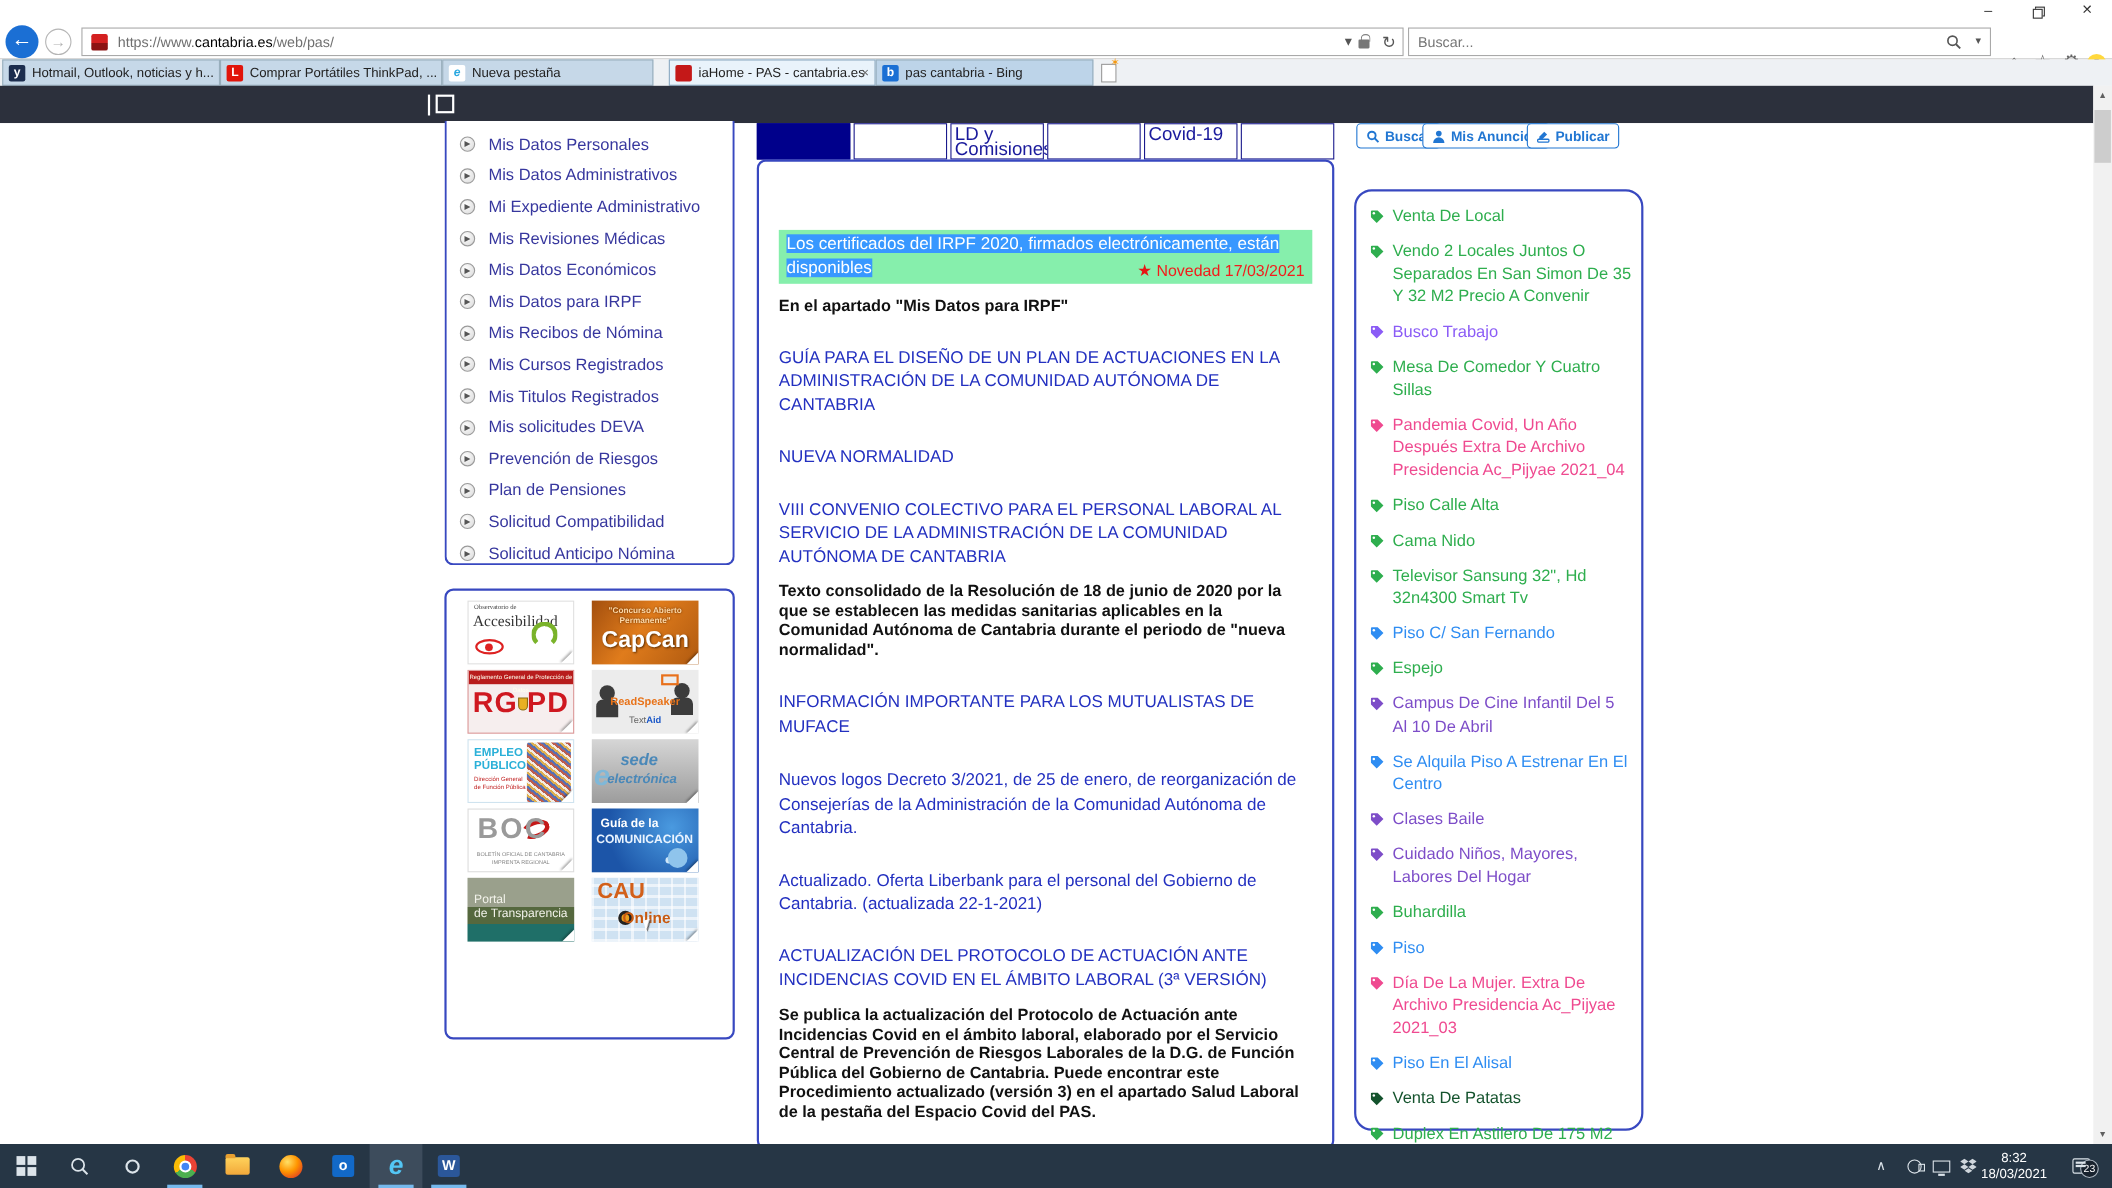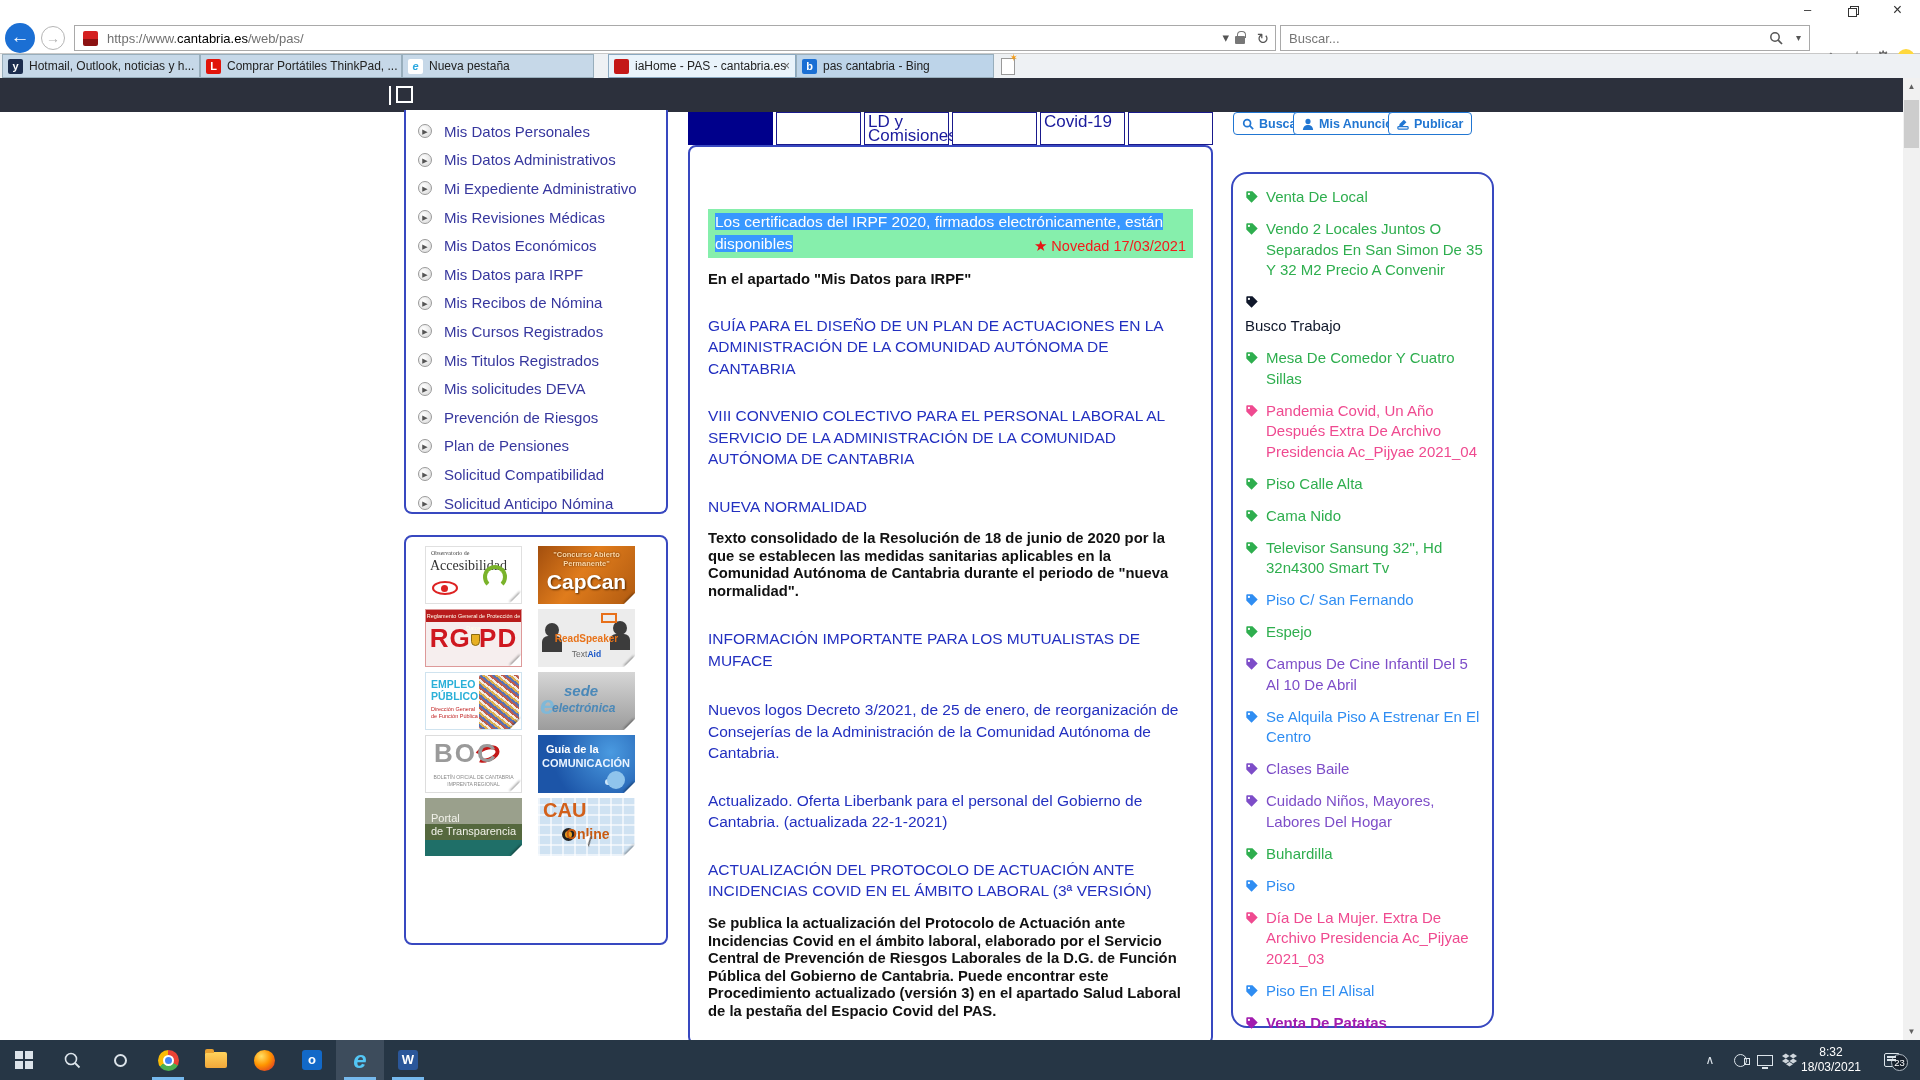--- a/index.html
+++ b/index.html
@@ -355,22 +355,22 @@
   <div class="ctab" style="left:1040px;width:85px;"><span>Covid-19</span></div>
   <div class="ctab" style="left:1128px;width:85px;"></div>
 
   <div id="contentbox" class="bluebox">
     <div class="hlbox">
       <span class="hlsel">Los certificados del IRPF 2020, firmados electrónicamente, están disponibles</span>
       <span class="novedad"><span class="star">★</span><span>Novedad 17/03/2021</span></span>
     </div>
     <p class="nbold gs">En el apartado "Mis Datos para IRPF"</p>
     <a class="nlink gm">GUÍA PARA EL DISEÑO DE UN PLAN DE ACTUACIONES EN LA ADMINISTRACIÓN DE LA COMUNIDAD AUTÓNOMA DE CANTABRIA</a>
+    <a class="nlink gm">NUEVA NORMALIDAD</a>
     <a class="nlink gm">VIII CONVENIO COLECTIVO PARA EL PERSONAL LABORAL AL SERVICIO DE LA ADMINISTRACIÓN DE LA COMUNIDAD AUTÓNOMA DE CANTABRIA</a>
-    <a class="nlink gm">NUEVA NORMALIDAD</a>
     <p class="nbold gs">Texto consolidado de la Resolución de 18 de junio de 2020 por la que se establecen las medidas sanitarias aplicables en la Comunidad Autónoma de Cantabria durante el periodo de "nueva normalidad".</p>
     <a class="nlink gl">INFORMACIÓN IMPORTANTE PARA LOS MUTUALISTAS DE MUFACE</a>
     <a class="nlink gl">Nuevos logos Decreto 3/2021, de 25 de enero, de reorganización de Consejerías de la Administración de la Comunidad Autónoma de Cantabria.</a>
     <a class="nlink gm">Actualizado. Oferta Liberbank para el personal del Gobierno de Cantabria. (actualizada 22-1-2021)</a>
     <a class="nlink gm">ACTUALIZACIÓN DEL PROTOCOLO DE ACTUACIÓN ANTE INCIDENCIAS COVID EN EL ÁMBITO LABORAL (3ª VERSIÓN)</a>
     <p class="nbold gs">Se publica la actualización del Protocolo de Actuación ante Incidencias Covid en el ámbito laboral, elaborado por el Servicio Central de Prevención de Riesgos Laborales de la D.G. de Función Pública del Gobierno de Cantabria. Puede encontrar este Procedimiento actualizado (versión 3) en el apartado Salud Laboral de la pestaña del Espacio Covid del PAS.</p>
 
   </div>
 
   <div class="adbtn" style="left:1233px;">
@@ -404,21 +404,21 @@
           </svg>
           <span>Venta De Local</span>
         </li>
       <li style="color: rgb(46, 174, 78);">
           <svg class="tag" width="14" height="14" viewBox="0 0 16 16">
             <path fill="currentColor" d="M1.5 8.5 V2.5 A1 1 0 0 1 2.5 1.5 H8.5 L14.5 7.5 L7.5 14.5 Z"></path>
             <circle cx="4.5" cy="4.5" r="1.3" fill="#fff"></circle>
           </svg>
           <span>Vendo 2 Locales Juntos O Separados En San Simon De 35 Y 32 M2 Precio A Convenir</span>
         </li>
-      <li style="color: #0f172a; flex-direction: column;">
+      <li style="color: #8b5cf6;">
           <svg class="tag" width="14" height="14" viewBox="0 0 16 16">
             <path fill="currentColor" d="M1.5 8.5 V2.5 A1 1 0 0 1 2.5 1.5 H8.5 L14.5 7.5 L7.5 14.5 Z"></path>
             <circle cx="4.5" cy="4.5" r="1.3" fill="#fff"></circle>
           </svg>
           <span>Busco Trabajo</span>
         </li>
       <li style="color: rgb(46, 174, 78);">
           <svg class="tag" width="14" height="14" viewBox="0 0 16 16">
             <path fill="currentColor" d="M1.5 8.5 V2.5 A1 1 0 0 1 2.5 1.5 H8.5 L14.5 7.5 L7.5 14.5 Z"></path>
             <circle cx="4.5" cy="4.5" r="1.3" fill="#fff"></circle>
@@ -516,21 +516,21 @@
           </svg>
           <span>Día De La Mujer. Extra De Archivo Presidencia Ac_Pijyae 2021_03</span>
         </li>
       <li style="color: rgb(47, 141, 242);">
           <svg class="tag" width="14" height="14" viewBox="0 0 16 16">
             <path fill="currentColor" d="M1.5 8.5 V2.5 A1 1 0 0 1 2.5 1.5 H8.5 L14.5 7.5 L7.5 14.5 Z"></path>
             <circle cx="4.5" cy="4.5" r="1.3" fill="#fff"></circle>
           </svg>
           <span>Piso En El Alisal</span>
         </li>
-      <li style="color: #a21caf; font-weight: bold;">
+      <li style="color: #14532d;">
           <svg class="tag" width="14" height="14" viewBox="0 0 16 16">
             <path fill="currentColor" d="M1.5 8.5 V2.5 A1 1 0 0 1 2.5 1.5 H8.5 L14.5 7.5 L7.5 14.5 Z"></path>
             <circle cx="4.5" cy="4.5" r="1.3" fill="#fff"></circle>
           </svg>
           <span>Venta De Patatas</span>
         </li>
       <li style="color: rgb(46, 174, 78);">
           <svg class="tag" width="14" height="14" viewBox="0 0 16 16">
             <path fill="currentColor" d="M1.5 8.5 V2.5 A1 1 0 0 1 2.5 1.5 H8.5 L14.5 7.5 L7.5 14.5 Z"></path>
             <circle cx="4.5" cy="4.5" r="1.3" fill="#fff"></circle>

